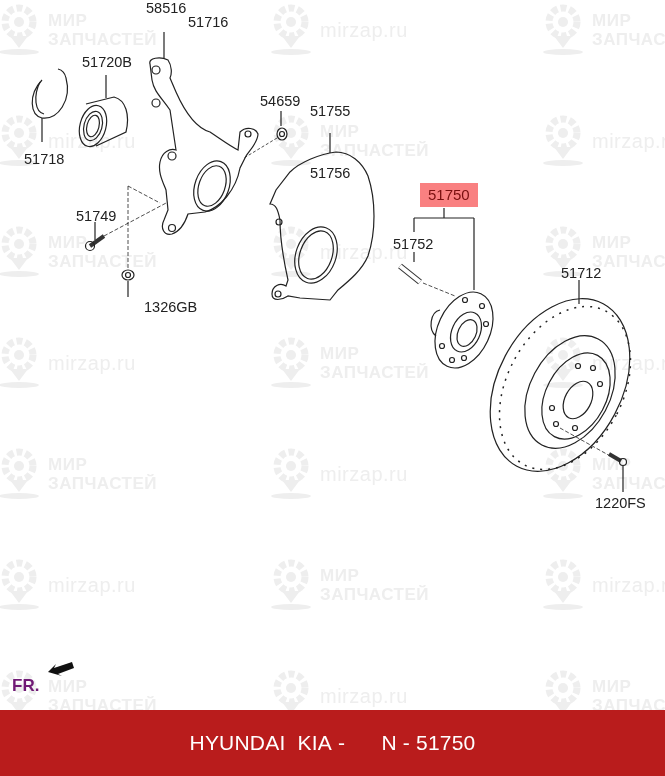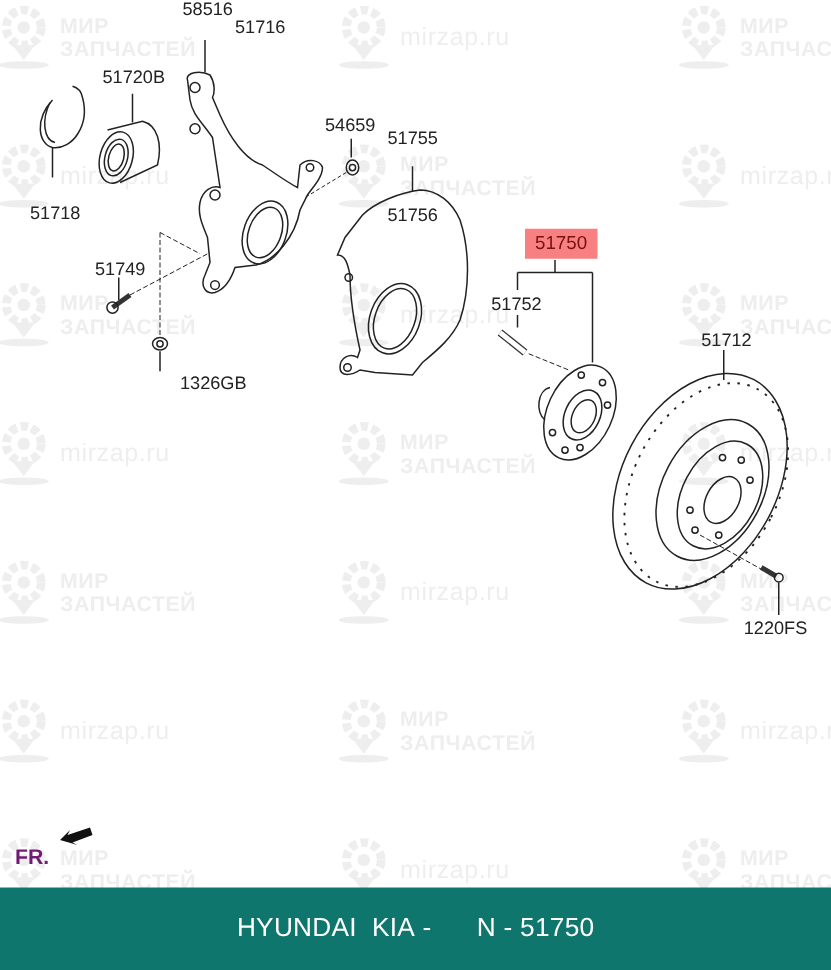--- a/index.html
+++ b/index.html
@@ -5,21 +5,21 @@
   html, body { margin:0; padding:0; background:#ffffff; }
   body { width:665px; height:776px; position:relative; overflow:hidden; font-family:"Liberation Sans", sans-serif; }
   .canvas { position:absolute; left:0; top:0; width:665px; height:776px; }
   .wm { position:absolute; display:flex; align-items:center; gap:6px; color:#eeeeee; font-family:"Liberation Sans", sans-serif; font-weight:bold; pointer-events:none; }
   .wm .pin { width:46px; height:56px; }
   .wm .txt-ru { font-size:17px; line-height:19px; letter-spacing:0.5px; }
   .wm .txt-site { font-size:20px; font-weight:normal; letter-spacing:0.5px; }
   .label { position:absolute; font-size:14.5px; color:#222; font-family:"Liberation Sans", sans-serif; white-space:nowrap; line-height:16px; }
   .label.hl { background:#f98081; color:#7a1010; padding:4px 8px; font-size:15px; }
   .fr { position:absolute; left:12px; top:676px; font-size:17px; font-weight:bold; color:#701a75; }
-  .footer { position:absolute; left:0; top:710px; width:665px; height:66px; background:#0f766e; color:#ffffff; display:flex; align-items:center; justify-content:center; font-size:21px; font-family:"Liberation Sans", sans-serif; letter-spacing:0.2px; }
+  .footer { position:absolute; left:0; top:710px; width:665px; height:66px; background:#b91c1c; color:#ffffff; display:flex; align-items:center; justify-content:center; font-size:21px; font-family:"Liberation Sans", sans-serif; letter-spacing:0.2px; }
   .footer span { white-space:pre; }
   svg.drawing { position:absolute; left:0; top:0; }
 </style>
 </head>
 <body>
 
 <div class="canvas">
 
   <div id="watermarks">
       <div class="wm" style="left: -4px; top: 2px;">
@@ -352,21 +352,21 @@
 
     <g>
       <polygon points="48,672 56,664 54,668 72,662 74,668 58,674 62,676" fill="#111" stroke="none"></polygon>
     </g>
   </svg>
 
   <div id="labels">
       <div class="label" style="left: 146px; top: 0px;">58516</div>
       <div class="label" style="left: 152px; top: 14px; margin-left: 36px;">51716</div>
       <div class="label" style="left: 82px; top: 54px;">51720B</div>
-      <div class="label" style="left: 24px; top: 163px;">51718</div>
+      <div class="label" style="left: 24px; top: 151px;">51718</div>
       <div class="label" style="left: 260px; top: 93px;">54659</div>
       <div class="label" style="left: 310px; top: 103px;">51755</div>
       <div class="label" style="left: 310px; top: 117px; margin-top: 48px;">51756</div>
       <div class="label" style="left: 76px; top: 208px;">51749</div>
       <div class="label" style="left: 104px; top: 299px; margin-left: 40px;">1326GB</div>
       <div class="label" style="left: 393px; top: 236px;">51752</div>
       <div class="label" style="left: 561px; top: 265px;">51712</div>
       <div class="label" style="left: 595px; top: 495px;">1220FS</div>
     </div>
 

